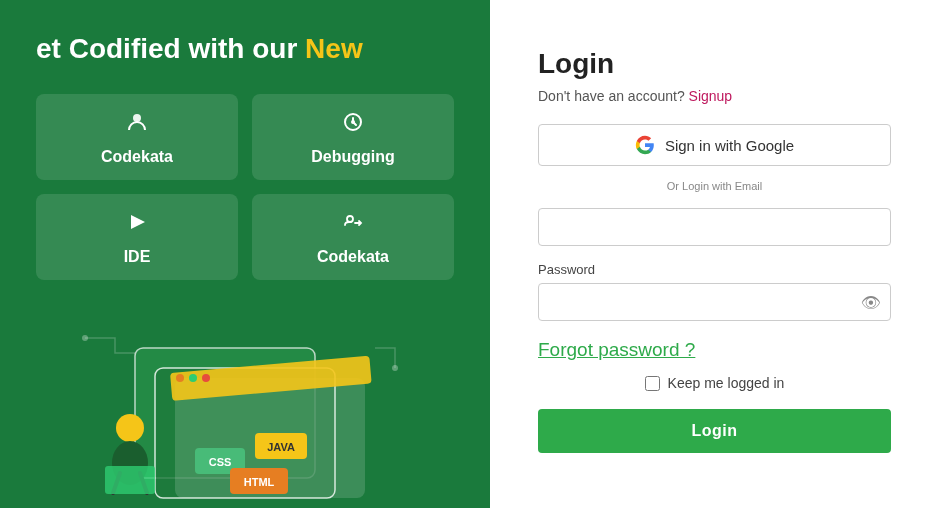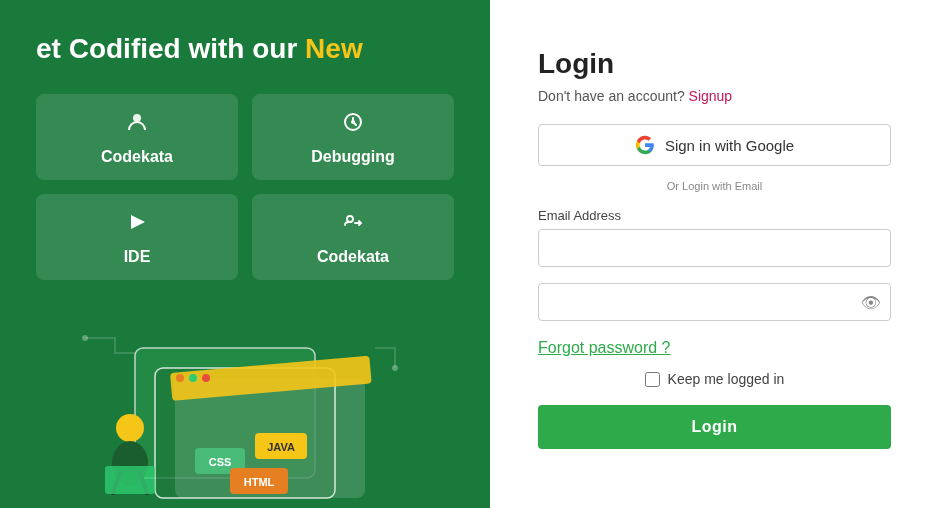--- a/index.html
+++ b/index.html
@@ -138,21 +138,21 @@
     .eye-icon {
       position: absolute;
       right: 10px;
       top: 50%;
       transform: translateY(-50%);
       color: #888;
       font-size: 16px;
       cursor: pointer;
     }
     .forgot-link {
-      font-size: 16px;
+      font-size: 19px;
       color: #2eaa4a;
       text-decoration: underline;
       cursor: pointer;
       margin-bottom: 14px;
       display: inline-block;
     }
     .remember-row {
       display: flex;
       align-items: center;
       gap: 8px;
@@ -276,23 +276,23 @@
       <path d="M22.56 12.25c0-.78-.07-1.53-.2-2.25H12v4.26h5.92c-.26 1.37-1.04 2.53-2.21 3.31v2.77h3.57c2.08-1.92 3.28-4.74 3.28-8.09z" fill="#4285F4"></path>
       <path d="M12 23c2.97 0 5.46-.98 7.28-2.66l-3.57-2.77c-.98.66-2.23 1.06-3.71 1.06-2.86 0-5.29-1.93-6.16-4.53H2.18v2.84C3.99 20.53 7.7 23 12 23z" fill="#34A853"></path>
       <path d="M5.84 14.09c-.22-.66-.35-1.36-.35-2.09s.13-1.43.35-2.09V7.07H2.18C1.43 8.55 1 10.22 1 12s.43 3.45 1.18 4.93l3.66-2.84z" fill="#FBBC05"></path>
       <path d="M12 5.38c1.62 0 3.06.56 4.21 1.64l3.15-3.15C17.45 2.09 14.97 1 12 1 7.7 1 3.99 3.47 2.18 7.07l3.66 2.84c.87-2.6 3.3-4.53 6.16-4.53z" fill="#EA4335"></path>
     </svg>
     <span>Sign in with Google</span>
   </button>
 
   <p class="or-divider">Or Login with Email</p>
 
-  <label class="field-label">Email Address</label>
   <input class="field-input" type="email" style="">
 
+  <label class="field-label">Password</label>
   <div class="password-wrapper">
     <input class="field-input" type="password" style="margin-bottom: 0px;">
     <span class="eye-icon">👁</span>
   </div>
 
   <br>
   <a href="#" class="forgot-link">Forgot password ?</a>
 
   <div class="remember-row">
     <input type="checkbox" id="remember" style="">

